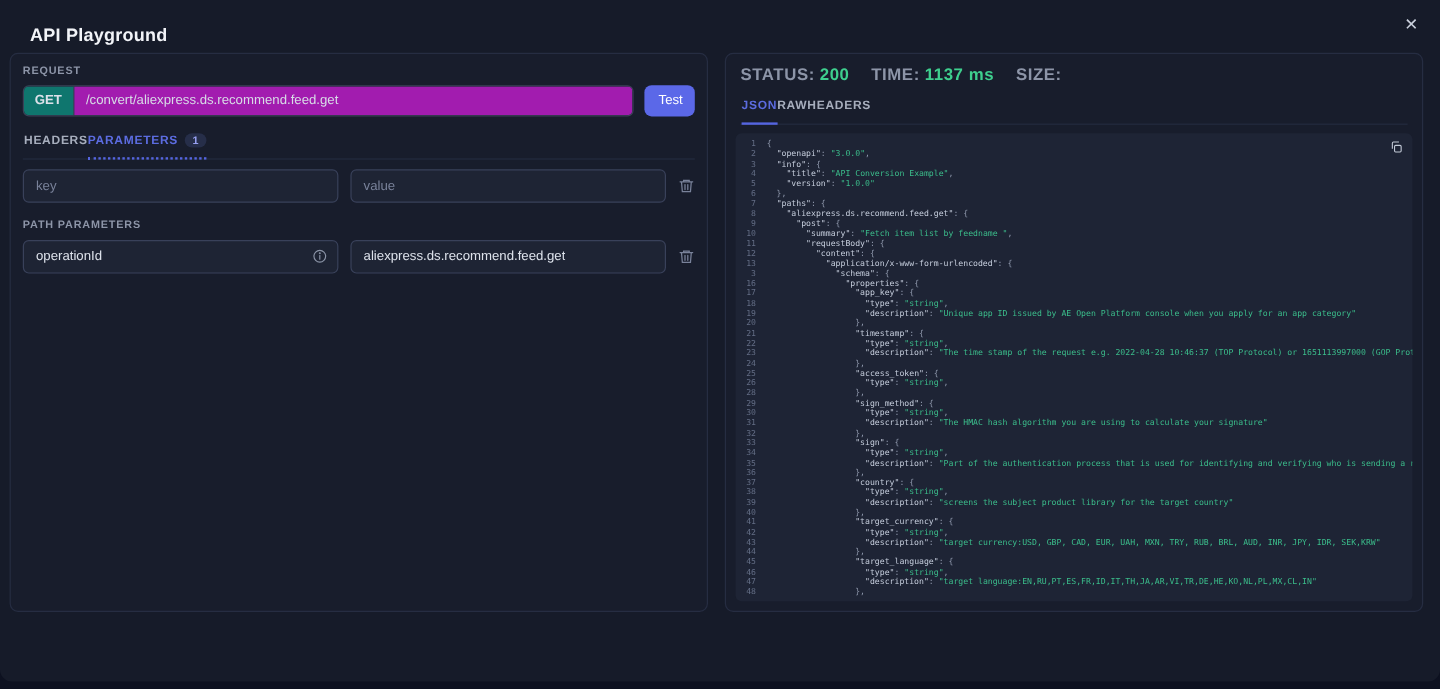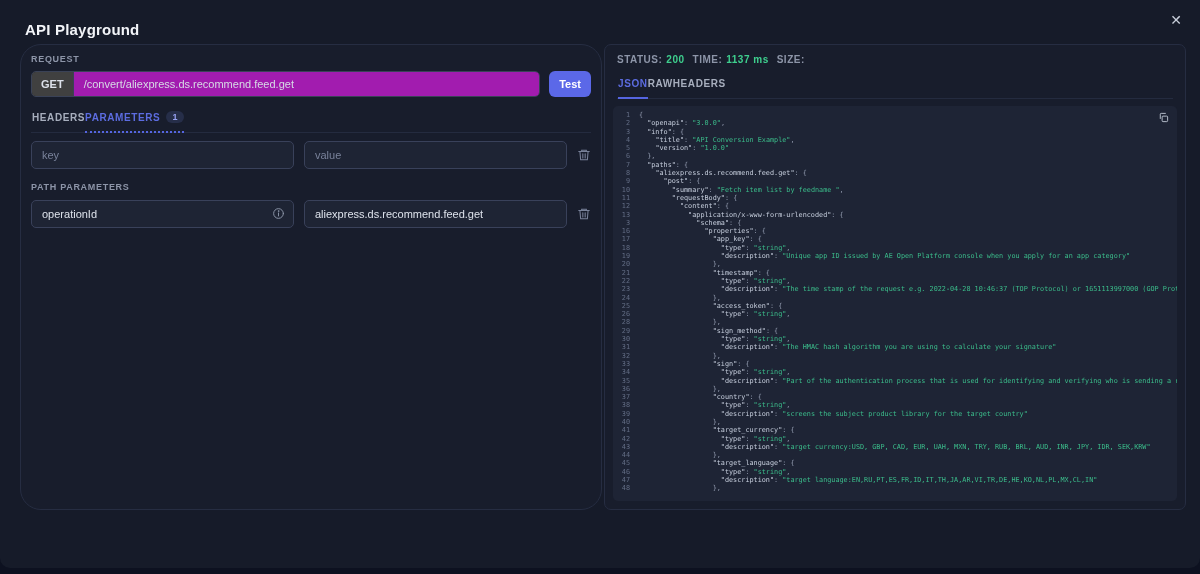--- a/index.html
+++ b/index.html
@@ -5,31 +5,31 @@
   * { margin:0; padding:0; box-sizing:border-box; }
   html,body { width:1200px; height:574px; background:#0d1120; font-family:"Liberation Sans", sans-serif; overflow:hidden; }
 
   .modal { position:absolute; left:0; top:0; width:1200px; height:568px; background:#161b29; border-radius:0 0 10px 10px; }
 
   .close-btn { position:absolute; top:10px; right:14px; width:20px; height:20px; color:#c9cfdb; font-size:14px; line-height:20px; text-align:center; cursor:pointer; }
 
   .page-title { position:absolute; top:21px; left:25px; font-size:15px; font-weight:700; color:#f2f4f8; letter-spacing:.2px; }
 
   .card { position:absolute; top:44px; height:466px; background:#181d2c; border:1px solid #262d42; border-radius:7px; }
-  .card-left  { left:20px;  width:582px; padding:9px 10px;border-radius:21px; }
+  .card-left  { left:8px;  width:582px; padding:9px 10px; }
   .card-right { left:604px; width:582px; display:flex; flex-direction:column; }
 
   .section-label { font-size:9px; font-weight:700; letter-spacing:.7px; color:#8d95a8; text-transform:uppercase; }
 
   
   .request-row { display:flex; align-items:center; margin-top:7px; }
   .method-url { flex:1; display:flex; height:26px; border:1px solid #3a4257; border-radius:5px; overflow:hidden; }
-  .method-seg { background:#404040; color:#dde1ea; font-size:11px; font-weight:600; line-height:24px; padding:0 9px; border-right:1px solid #3a4257; }
+  .method-seg { background:#0f766e; color:#dde1ea; font-size:11px; font-weight:600; line-height:24px; padding:0 9px; border-right:1px solid #3a4257; }
   .url-seg { flex:1; background:#a21caf; color:#d7dce6; font-size:11px; line-height:24px; padding:0 10px; white-space:nowrap; overflow:hidden; }
-  .test-btn { margin-left:9px; min-width:42px; height:26px; background:#5b68e8; border:none; border-radius:6px; color:#fff; font-size:11px; font-weight:700; font-family:inherit; cursor:pointer; padding:0 10px;text-align:right; }
+  .test-btn { margin-left:9px; min-width:42px; height:26px; background:#5b68e8; border:none; border-radius:6px; color:#fff; font-size:11px; font-weight:400; font-family:inherit; cursor:pointer; padding:0 10px;text-align:right; }
 
   
   .tabs { display:flex; margin-top:14px; padding:0 1px 9px 1px; border-bottom:1px solid #242b3f; }
   .tab { position:relative; font-size:10px; font-weight:700; letter-spacing:.6px; color:#a7aebd; cursor:pointer; display:flex; align-items:center; gap:6px; }
   .tab.active { color:#5c6ce0; }
   .tab.active.dotted::after { content:""; position:absolute; left:0; right:0; bottom:-10px; border-bottom:2px dotted #5565e0; }
   .tab.active.solid::after  { content:""; position:absolute; left:0; right:0; bottom:-10px; border-bottom:2px solid #5565e0; }
   .tab-badge { background:#262e49; color:#97a0f0; font-size:9px; font-weight:700; padding:1px 6px; border-radius:8px; }
 
   
@@ -37,21 +37,21 @@
   .param-row { display:flex; align-items:center; gap:10px; margin-top:8px; }
   .p-input { position:relative; flex:1; height:28px; background:#1e2434; border:1px solid #39415a; border-radius:5px; display:flex; align-items:center; padding:0 10px; font-size:11px; }
   .p-input .ph  { color:#79829a; }
   .p-input .val { color:#dde2eb; white-space:nowrap; overflow:hidden; }
   .info-ic { position:absolute; right:8px; top:6px; width:13px; height:13px; color:#8a93a6; }
   .trash-btn { width:14px; height:16px; background:none; border:none; color:#79829a; cursor:pointer; padding:0; flex:0 0 auto; }
   .trash-btn svg, .info-ic svg { width:100%; height:100%; display:block; }
 
   
   .resp-head { padding:9px 12px 0 12px; }
-  .status-bar { display:flex; gap:8px; font-size:10px; font-weight:700; letter-spacing:.5px; color:#8d95a8;text-align:right; }
+  .status-bar { display:flex; gap:18px; font-size:14px; font-weight:700; letter-spacing:.5px; color:#8d95a8;text-align:right; }
   .status-item { display:flex; gap:4px; }
   .status-val { color:#3ecf8e; }
   .resp-tabs { margin:13px 0 0 0; }
 
   .code-wrap { flex:1; margin:7px 8px 8px 8px; background:#1e2435; border-radius:5px; position:relative; overflow:hidden; padding:5px 0 4px 0; }
   .copy-btn { position:absolute; top:6px; right:8px; width:11px; height:11px; color:#c2c9d6; background:none; border:none; padding:0; cursor:pointer; }
   .copy-btn svg { width:100%; height:100%; display:block; }
   .code-line { display:flex; line-height:8.3px; height:8.3px; font-family:"DejaVu Sans Mono", monospace; font-size:6.8px; white-space:pre; }
   .code-line .ln { flex:0 0 26px; text-align:right; padding-right:9px; color:#636d85; }
   .code-line .src { color:#8e97ab; }

